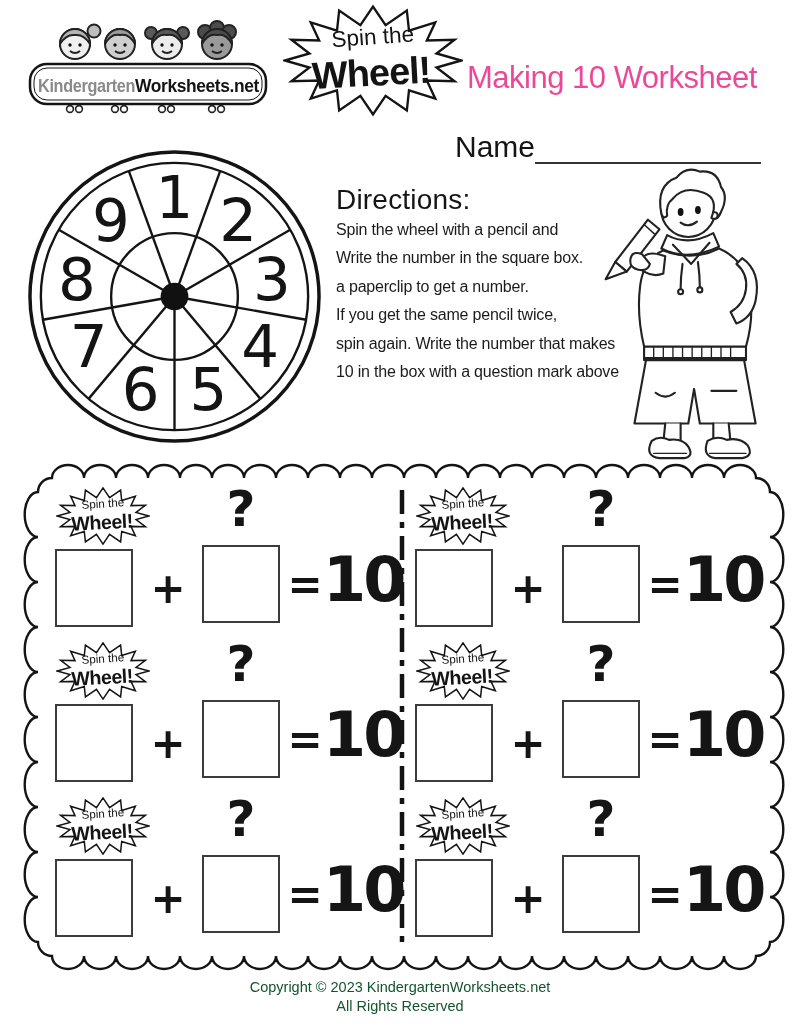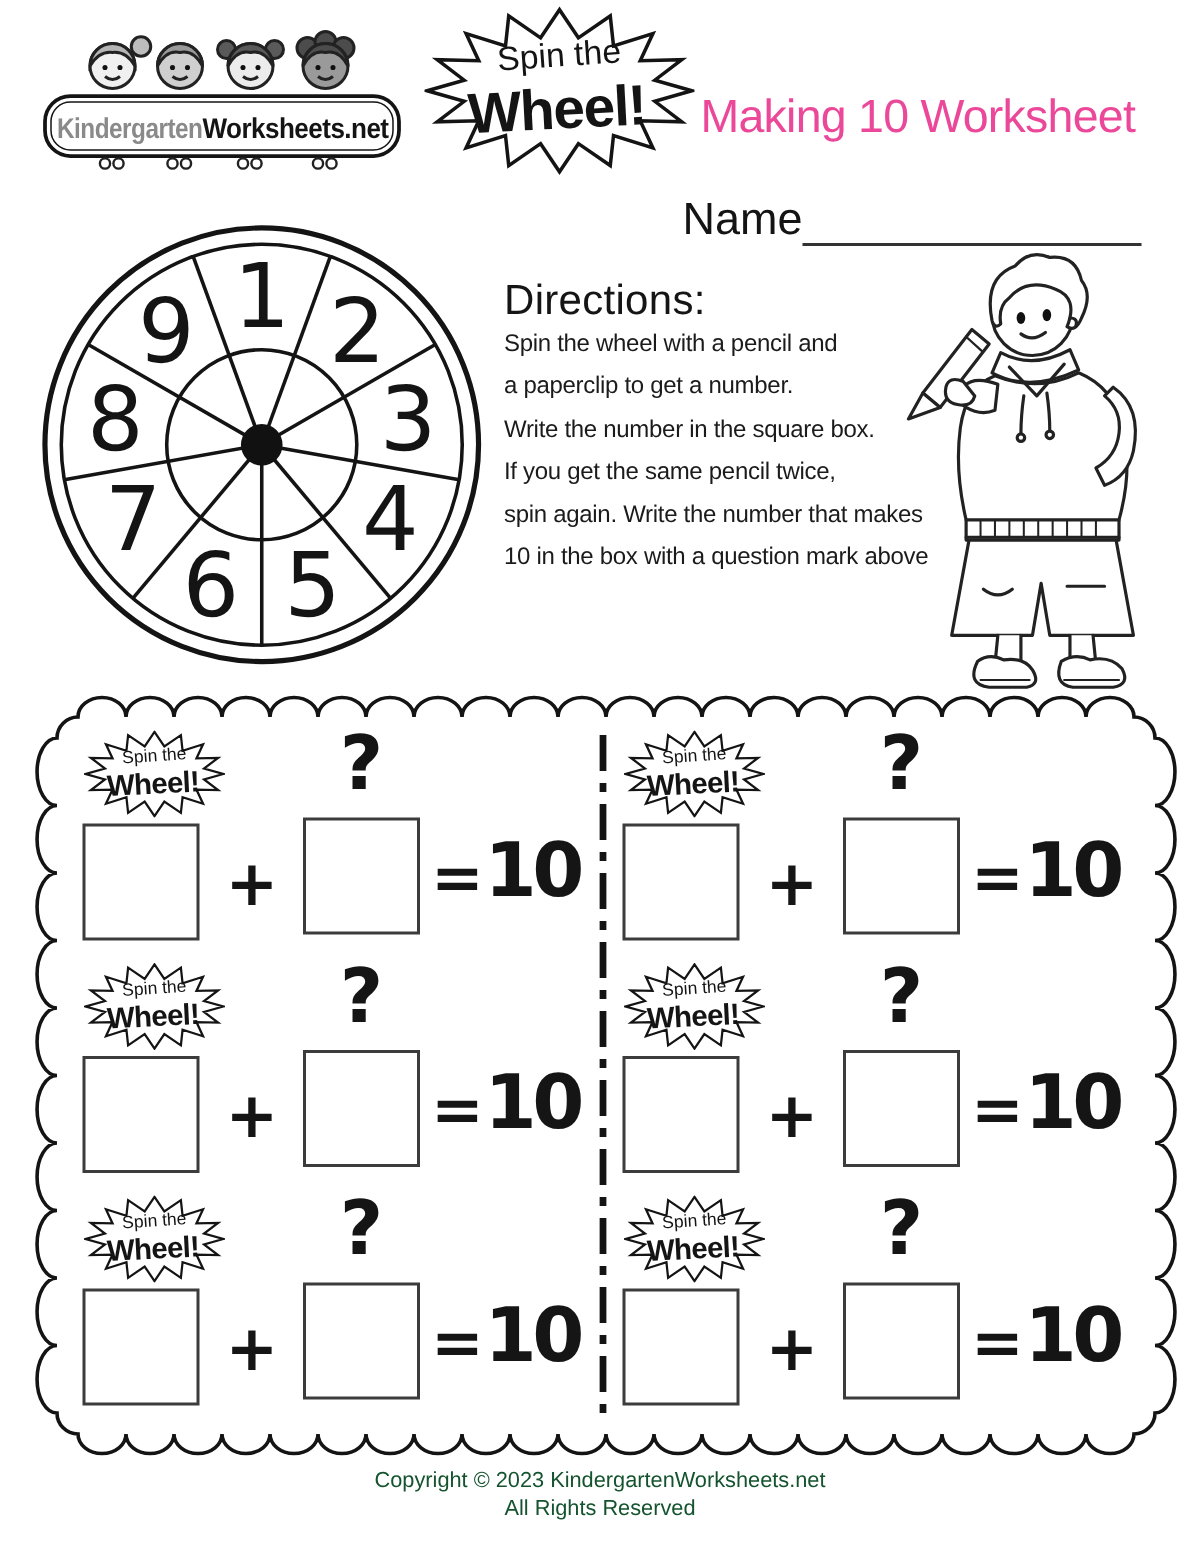--- a/index.html
+++ b/index.html
@@ -47,21 +47,21 @@
   .box-b { left:162px; top:58px; }
   .plus  { position:absolute; left:100px; top:62px; width:56px; height:78px;
            display:flex; align-items:center; justify-content:center;
            font-family:"DejaVu Sans",sans-serif; font-size:42px; font-weight:bold; }
   .qmark { position:absolute; left:162px; top:-10px; width:78px; text-align:center;
            font-family:"DejaVu Sans",sans-serif; font-size:50px; font-weight:bold; line-height:64px; }
   .equals{ position:absolute; left:246px; top:58px; width:38px; height:78px;
            display:flex; align-items:center; justify-content:center;
            font-family:"DejaVu Sans",sans-serif; font-size:42px; font-weight:bold; }
   .ten   { position:absolute; left:283px; top:50px; font-family:"DejaVu Sans",sans-serif;
-           font-size:50px; font-weight:bold; letter-spacing:-3px; line-height:86px; }
+           font-size:62px; font-weight:bold; letter-spacing:-3px; line-height:86px; }
 
   
   #footer { left:0; top:978px; width:800px; text-align:center; color:#14532d; }
   #footer div { font-size:14.5px; line-height:19px; }
 </style>
 </head>
 <body>
 
 <div id="page">
 
@@ -155,22 +155,22 @@
       <text class="wheel-num" x="115.8" y="265">6</text>
       <text class="wheel-num" x="63.4" y="221">7</text>
       <text class="wheel-num" x="51.5" y="153.6">8</text>
       <text class="wheel-num" x="85.7" y="94.4">9</text>
     </g>
   </svg>
 
   <div id="directions" class="abs">
     <h2>Directions:</h2>
     <div class="dir-line">Spin the wheel with a pencil and</div>
+    <div class="dir-line">Write the number in the square box.</div>
     <div class="dir-line">a paperclip to get a number.</div>
-    <div class="dir-line">Write the number in the square box.</div>
     <div class="dir-line">If you get the same pencil twice,</div>
     <div class="dir-line">spin again. Write the number that makes</div>
     <div class="dir-line">10 in the box with a question mark above</div>
   </div>
 
   <svg id="boy-svg" class="abs" width="200" height="300" viewBox="0 0 200 312">
     <g stroke="#222" stroke-width="2.2" fill="#fff" stroke-linecap="round" stroke-linejoin="round">
 
       <path d="M66 92 Q46 100 42 128 Q38 158 46 192 L46 206 L152 206 L152 192 Q162 156 154 126 Q148 100 124 90 Q96 104 66 92 Z"></path>
 

